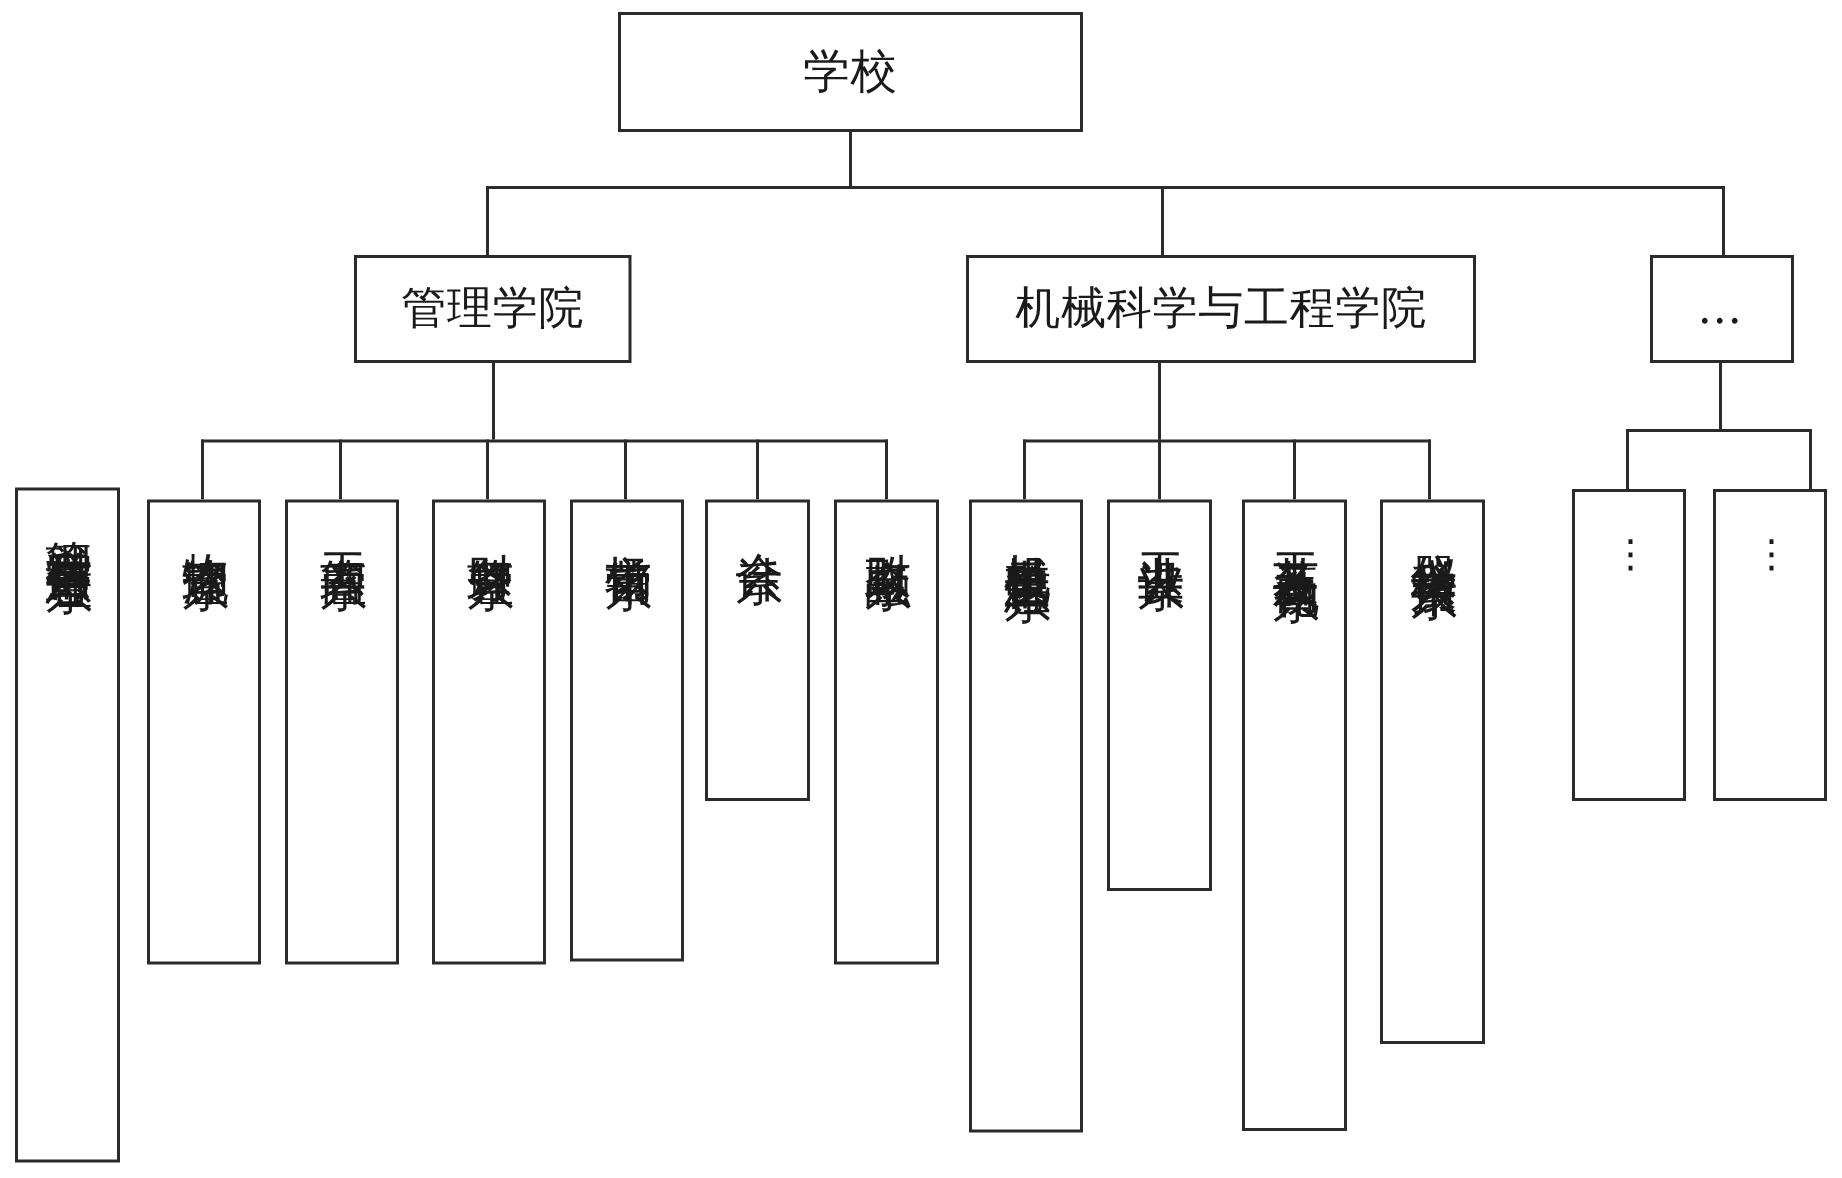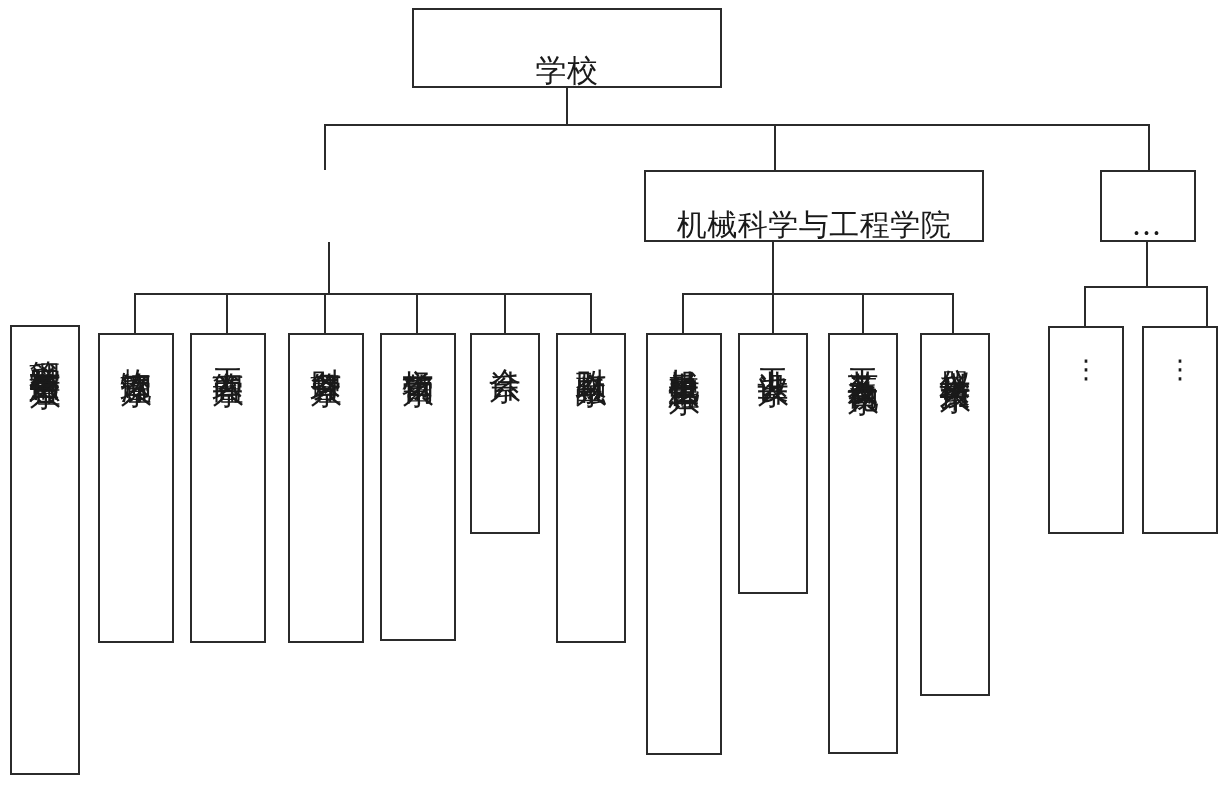--- a/index.html
+++ b/index.html
@@ -18,21 +18,21 @@
     height: 785px;
     background: #ffffff;
     overflow: hidden;
   }
   .node {
     position: absolute;
     box-sizing: border-box;
     border: 2px solid #2b2b2b;
     background: #ffffff;
     display: flex;
-    align-items: flex-end;
+    align-items: center;
     justify-content: center;
     text-align: center;
   }
   .node-label {
     display: block;
     line-height: 1.04;
     letter-spacing: 0.5px;
   }
   
   .node.horiz .node-label {
@@ -100,20 +100,23 @@
     <div class="conn v" style="left: 772px; top: 293px; height: 40px; background: rgb(43, 43, 43);"></div>
     <div class="conn v" style="left: 862px; top: 293px; height: 40px; background: rgb(43, 43, 43);"></div>
     <div class="conn v" style="left: 952px; top: 293px; height: 40px; background: rgb(43, 43, 43);"></div>
     <div class="conn v" style="left: 1146px; top: 242px; height: 44px; background: rgb(43, 43, 43);"></div>
     <div class="conn h" style="left: 1084px; top: 286px; width: 124px; background: rgb(43, 43, 43);"></div>
     <div class="conn v" style="left: 1084px; top: 286px; height: 40px; background: rgb(43, 43, 43);"></div>
     <div class="conn v" style="left: 1206px; top: 286px; height: 40px; background: rgb(43, 43, 43);"></div>
     <div class="node horiz root" style="left: 412px; top: 8px; width: 310px; height: 80px;">
       <span class="node-label">学校</span>
     </div>
+    <div class="node horiz" style="left: 236px; top: 170px; width: 185px; height: 72px;">
+      <span class="node-label">管理学院</span>
+    </div>
     <div class="node horiz" style="left: 604px; top: 170px; width: 340px; height: 72px; margin-left: 40px;">
       <span class="node-label">机械科学与工程学院</span>
     </div>
     <div class="node horiz ellipsis-h" style="left: 1100px; top: 170px; width: 96px; height: 72px;">
       <span class="node-label">…</span>
     </div>
     <div class="node vert" style="left: 10px; top: 325px; width: 70px; height: 450px;">
       <span class="node-label">管理科学与信息管理系</span>
     </div>
     <div class="node vert" style="left: 98px; top: 333px; width: 76px; height: 310px;">

